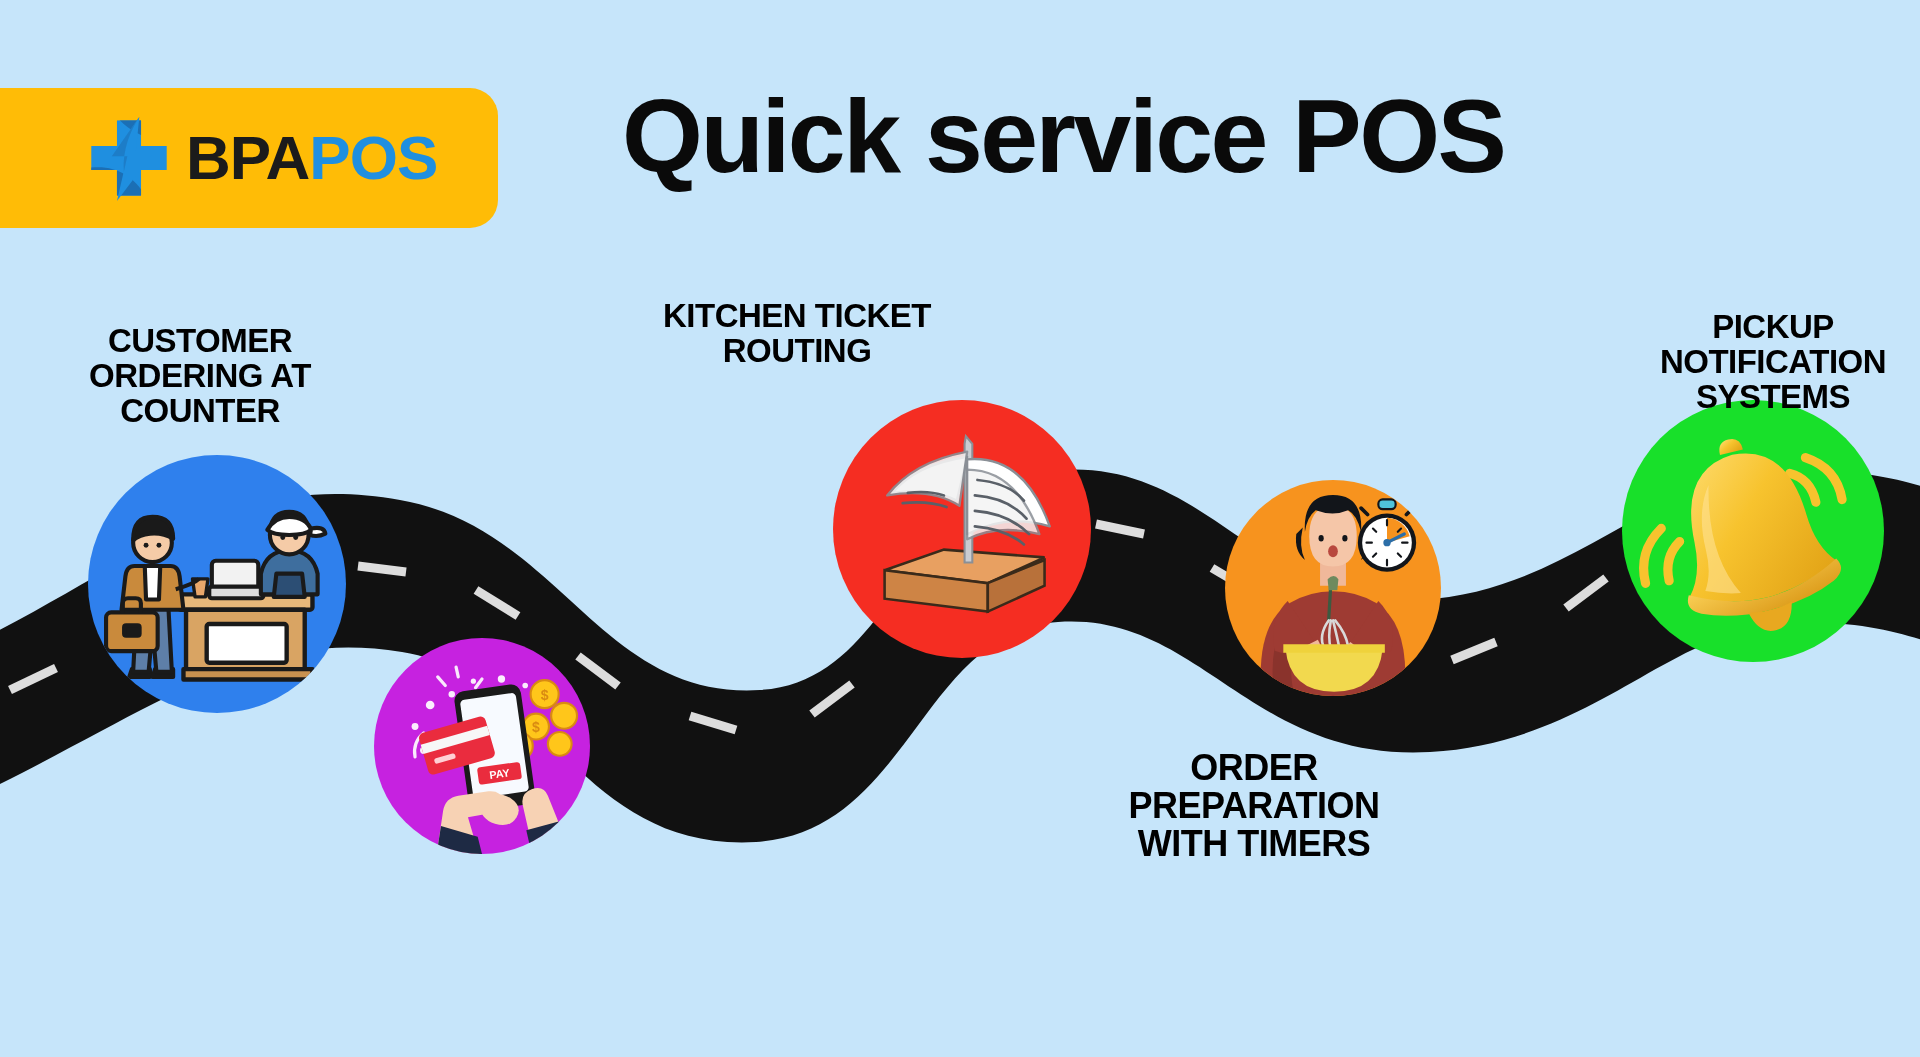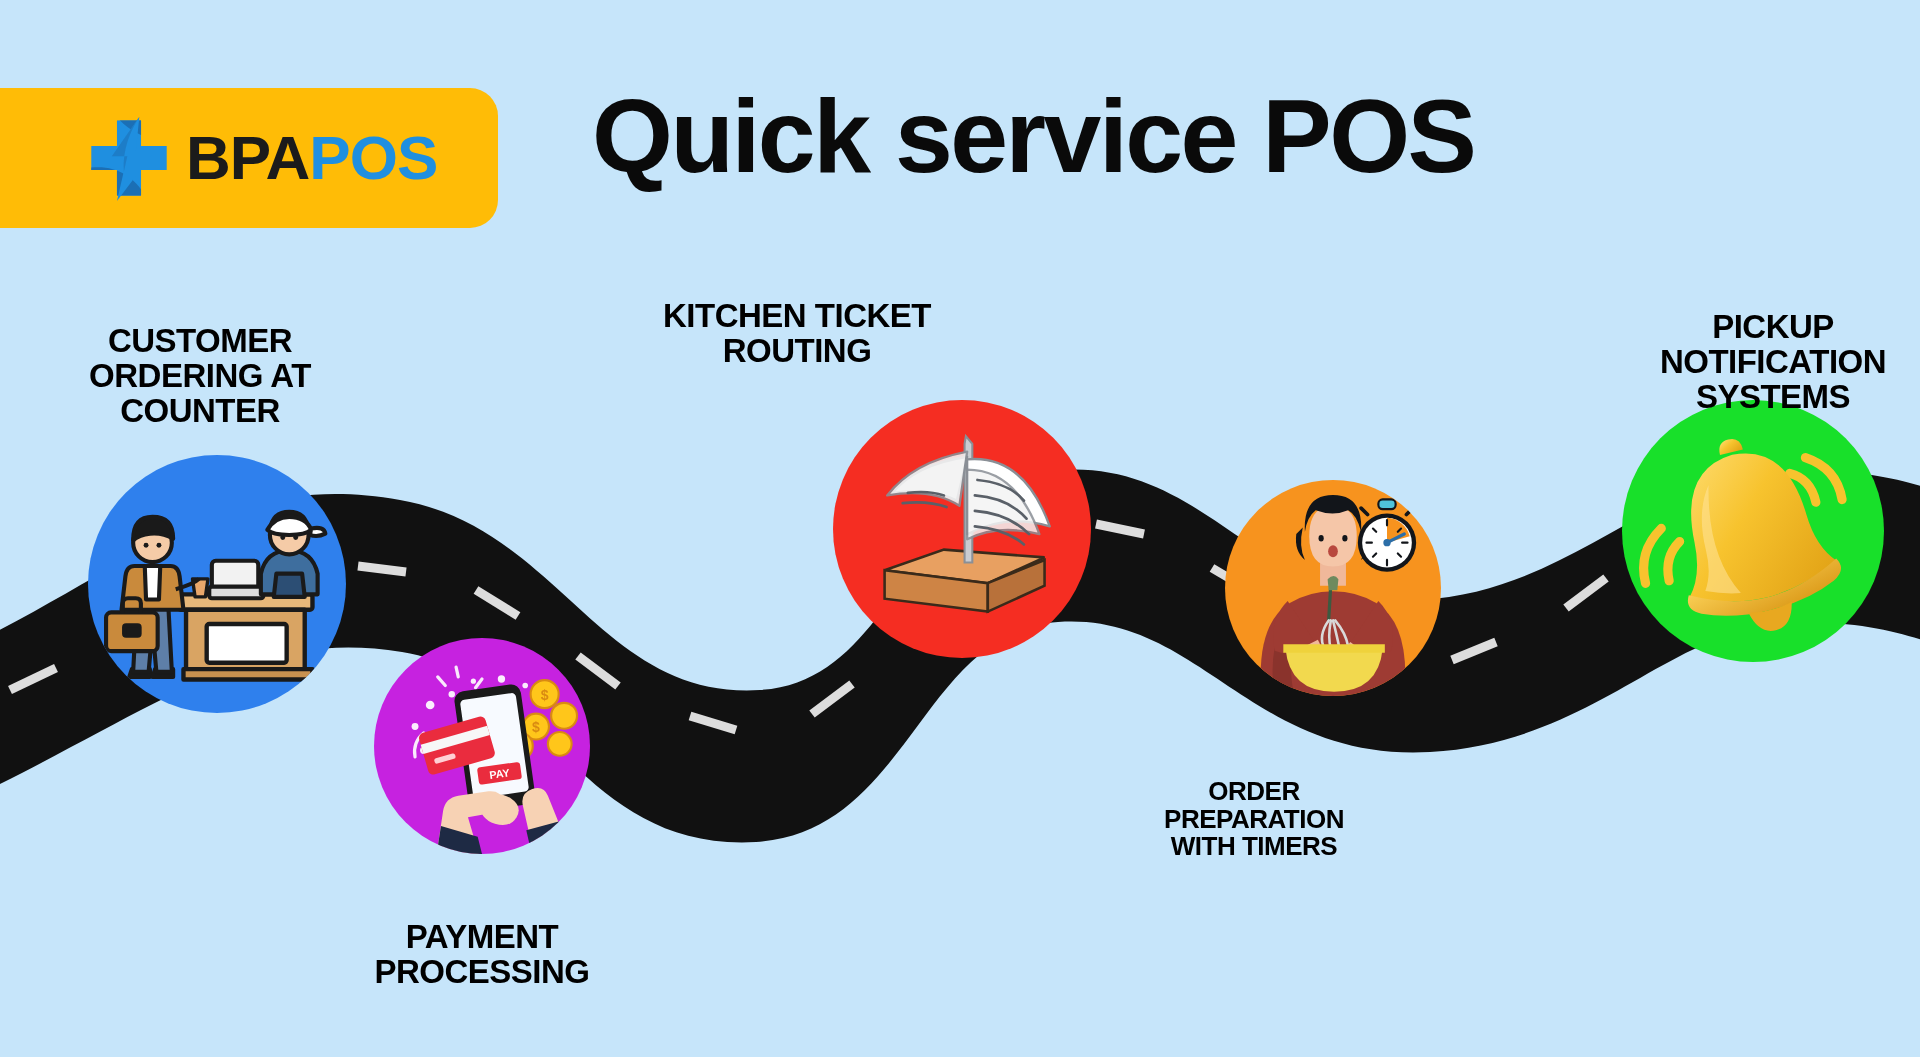--- a/index.html
+++ b/index.html
@@ -23,21 +23,21 @@
   .logo-mark{width:86px;height:86px;margin-left:86px;flex:0 0 auto;}
   .logo-text{
     margin-left:14px;font-size:62px;font-weight:700;letter-spacing:-1px;
     font-family:"Liberation Sans", sans-serif;line-height:1;white-space:nowrap;
   }
   .logo-bpa{color:#1b1b1b;}
   .logo-pos{color:#1f8fe0;}
 
   
   .title{
-    position:absolute;left:592px;top:84px;z-index:6;
+    position:absolute;left:622px;top:84px;z-index:6;
     font-size:104px;font-weight:700;color:#0a0a0a;
     letter-spacing:-2.5px;line-height:1;white-space:nowrap;
     font-family:"Liberation Sans", sans-serif;
   }
 
   
   .node{position:absolute;z-index:5;}
   .bubble{
     position:absolute;border-radius:50%;overflow:hidden;
     display:flex;align-items:center;justify-content:center;
@@ -215,22 +215,20 @@
         <g>
           <path d="M58 200 l6 -40 q2 -12 14 -14 l28 -4 q12 -1 13 9 q1 9 -10 11 l-22 4 l10 34 z" fill="#F7D2B4"></path>
           <path d="M58 200 l4 -26 l34 10 l4 16 z" fill="#1E2A44"></path>
           <path d="M148 200 l-10 -44 q-3 -12 8 -16 q11 -4 15 6 l12 30 l-6 24 z" fill="#F7D2B4"></path>
           <path d="M146 200 l-5 -22 l30 -8 l4 30 z" fill="#1E2A44"></path>
           <path d="M96 150 q16 -10 30 -2 q12 8 6 18 q-6 10 -20 6 q-14 -4 -16 -22 z" fill="#F7D2B4"></path>
         </g>
       </svg>
     </div>
   </div>
-  <div class="caption" style="left:322px;top:920px;width:320px;font-size:33px;">PAYMENT
-PROCESSING</div>
 
   <div class="caption" style="left:612px;top:299px;width:370px;font-size:33px;">KITCHEN TICKET
 ROUTING</div>
   <div class="node" style="left:833px;top:400px;">
     <div class="bubble" style="width:258px;height:258px;background:#F52D22;">
       <svg viewBox="0 0 200 200">
 
         <g stroke="#3a2a1a" stroke-width="2">
           <path d="M40 132 l46 -16 l78 6 l-44 20 z" fill="#E8A061"></path>
           <path d="M40 132 v22 l80 10 v-22 z" fill="#CE8445"></path>
@@ -309,21 +307,21 @@
               <path d="M37 21 l-3 3"></path>
               <path d="M11 47 l3 -3"></path>
               <path d="M37 47 l-3 -3"></path>
           </g>
           <path d="M24 34 L40 26" stroke="#2C6EA8" stroke-width="3" stroke-linecap="round"></path>
           <circle cx="24" cy="34" r="3.4" fill="#2C6EA8"></circle>
         </g>
       </svg>
     </div>
   </div>
-  <div class="caption" style="left:1074px;top:778px;width:360px;font-size:26px;">ORDER
+  <div class="caption" style="left:1074px;top:749px;width:360px;font-size:36px;">ORDER
 PREPARATION
 WITH TIMERS</div>
 
   <div class="caption" style="left:1608px;top:310px;width:330px;font-size:33px;">PICKUP
 NOTIFICATION
 SYSTEMS</div>
   <div class="node" style="left:1622px;top:400px;">
     <div class="bubble" style="width:262px;height:262px;background:#18E02A;">
       <svg viewBox="0 0 200 200">
         <defs>

